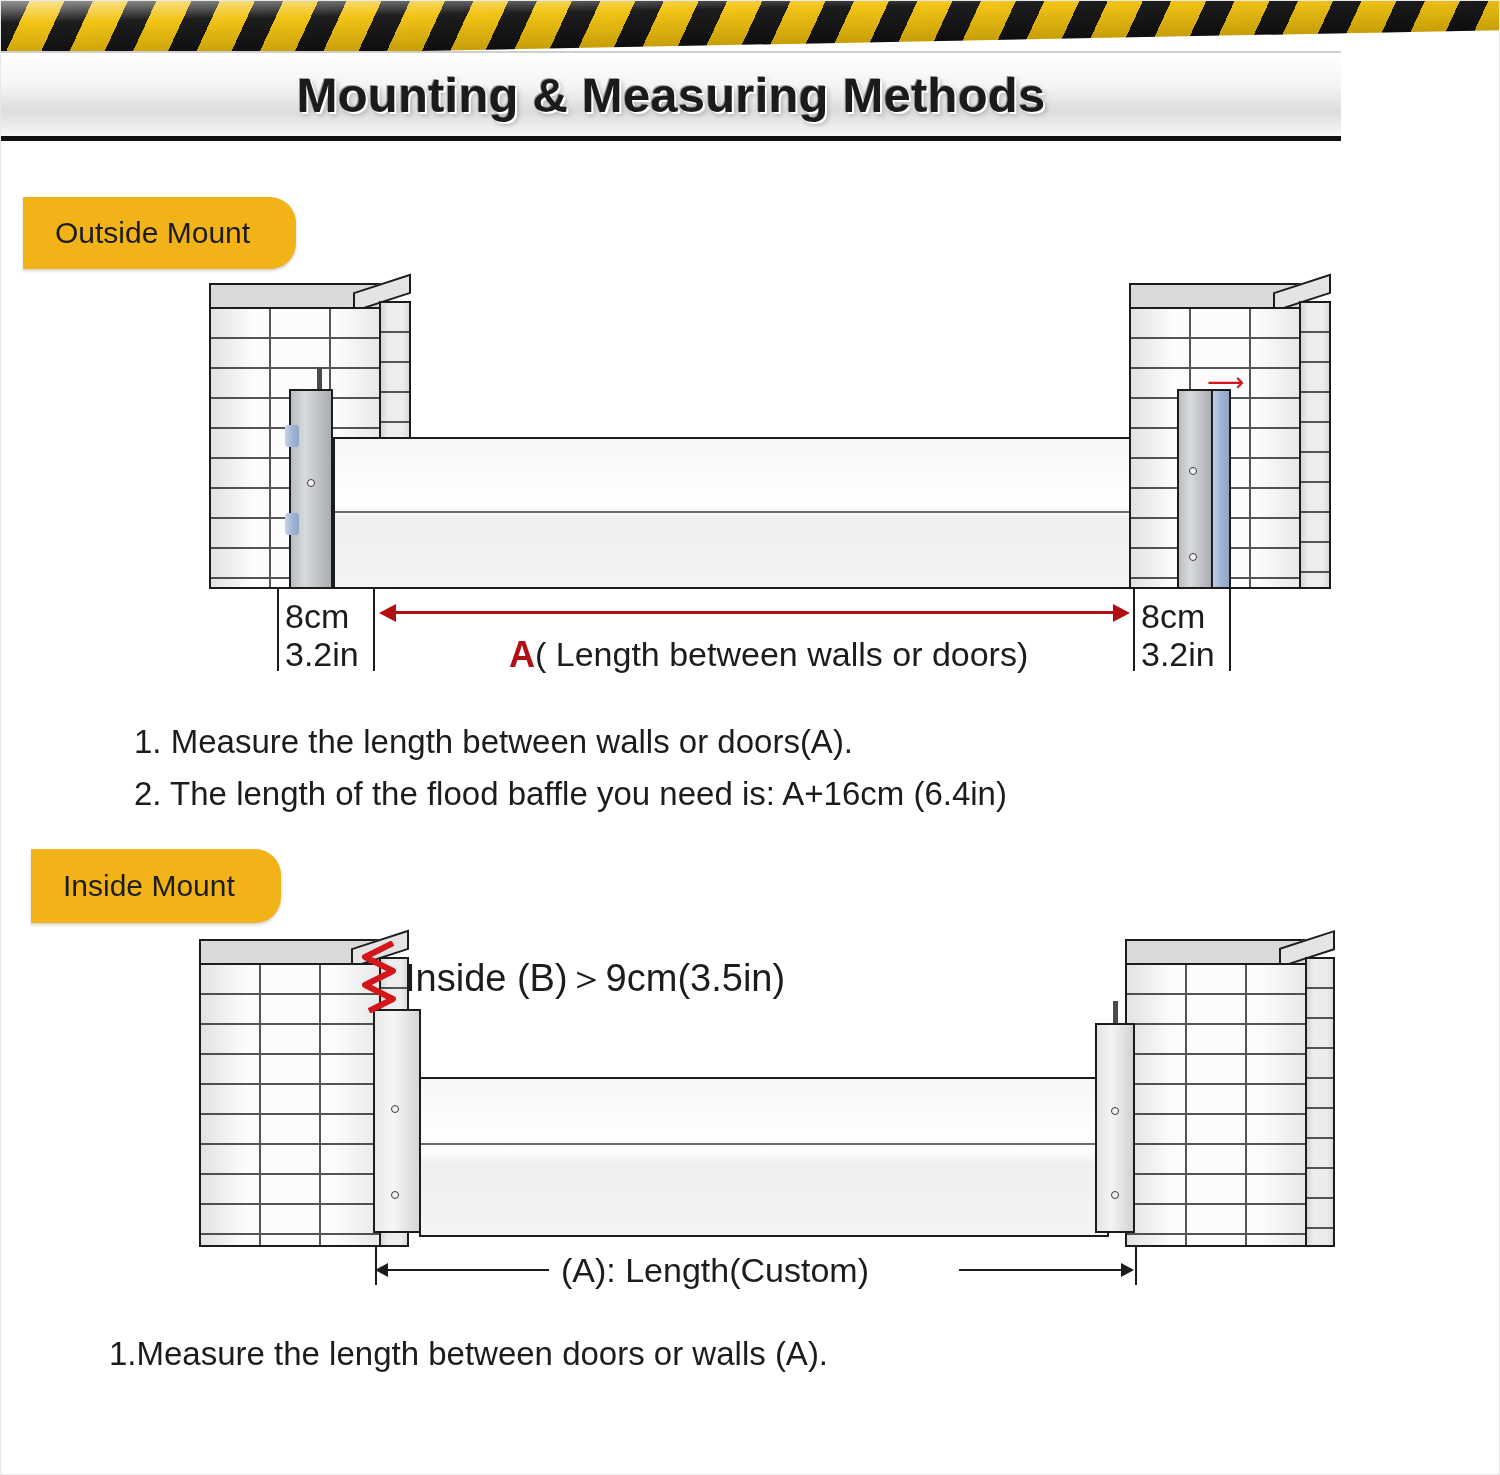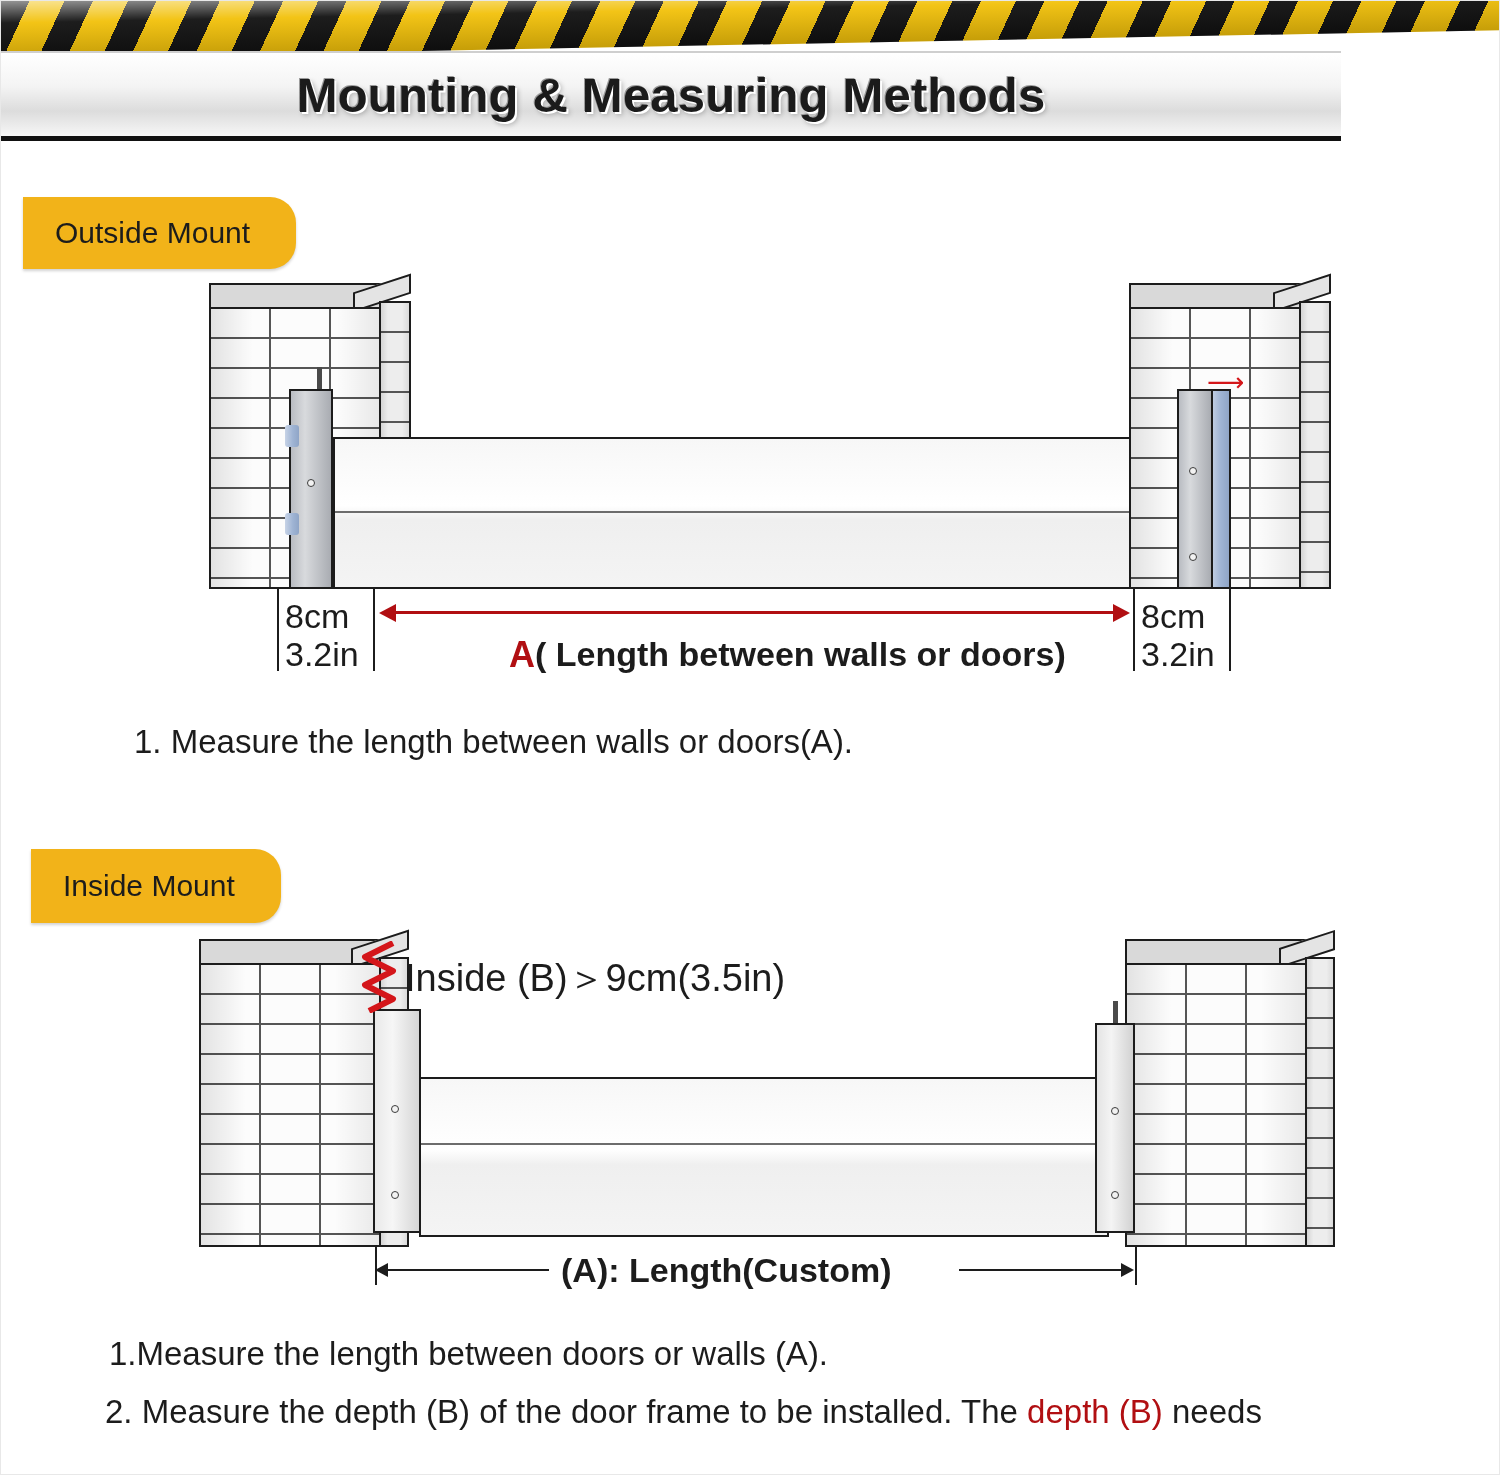--- a/index.html
+++ b/index.html
@@ -210,21 +210,21 @@
   .bl-arrow-l { border-right: 13px solid #1c1c1c; }
   .bl-arrow-r { border-left: 13px solid #1c1c1c; }
 
   .lbl {
     position: absolute;
     white-space: nowrap;
     color: #1c1c1c;
   }
   .lbl-8cm { font-size: 34px; }
   .lbl-A   { font-size: 36px; color: #b10f12; font-weight: bold; }
-  .lbl-dim { font-size: 34px; font-weight: bold; }
+  .lbl-dim { font-size: 34px; }
 
   .note {
     position: absolute;
     font-size: 33px;
     color: #1c1c1c;
     white-space: nowrap;
   }
   .red { color: #b10f12; }
 
   .depth-label {
@@ -306,20 +306,21 @@
 
   <div class="lbl lbl-8cm" style="left:284px; top:596px;">8cm</div>
   <div class="lbl lbl-8cm" style="left:284px; top:634px;">3.2in</div>
   <div class="lbl lbl-8cm" style="left:1140px; top:596px;">8cm</div>
   <div class="lbl lbl-8cm" style="left:1140px; top:634px;">3.2in</div>
 
   <div class="lbl lbl-A" style="left:508px; top:633px;">A</div>
   <div class="lbl lbl-dim" style="left:534px; top:634px;">( Length between walls or doors)</div>
 
   <div class="note" style="left:133px; top:722px;">1. Measure the length between walls or doors(A).</div>
+  <div class="note" style="left:133px; top:774px;">2. The length of the flood baffle you need is: A+16cm (6.4in)</div>
 
   <div class="badge" id="badge-inside">
     <span>Inside Mount</span>
   </div>
 
   <div class="cap" style="left:198px; top:938px; width:182px; height:26px;"></div>
   <div class="cap light" style="left:350px; top:938px; width:58px; height:20px; transform:skewY(-18deg);"></div>
   <div class="brick" style="left:198px; top:962px; width:182px; height:284px;">
     <div class="rows"></div>
     <div class="verts"></div>
@@ -362,17 +363,14 @@
 
   <div class="tick" style="left:374px; top:1244px; height:40px;"></div>
   <div class="tick" style="left:1134px; top:1244px; height:40px;"></div>
   <div class="blackline" style="left:378px; top:1268px; width:170px;"></div>
   <div class="bl-arrow-l" style="left:374px; top:1262px;"></div>
   <div class="blackline" style="left:958px; top:1268px; width:172px;"></div>
   <div class="bl-arrow-r" style="left:1120px; top:1262px;"></div>
   <div class="lbl lbl-dim" style="left:560px; top:1250px;">(A): Length(Custom)</div>
 
   <div class="note" style="left:108px; top:1334px;">1.Measure the length between doors or walls (A).</div>
-  <div class="note" style="left:104px; top:1392px;">
-    <span>2. Measure the depth (B) of the door frame to be installed. The </span><span class="red">depth (B)</span><span> needs</span>
-  </div>
 
 </div>
 
 </body></html>

